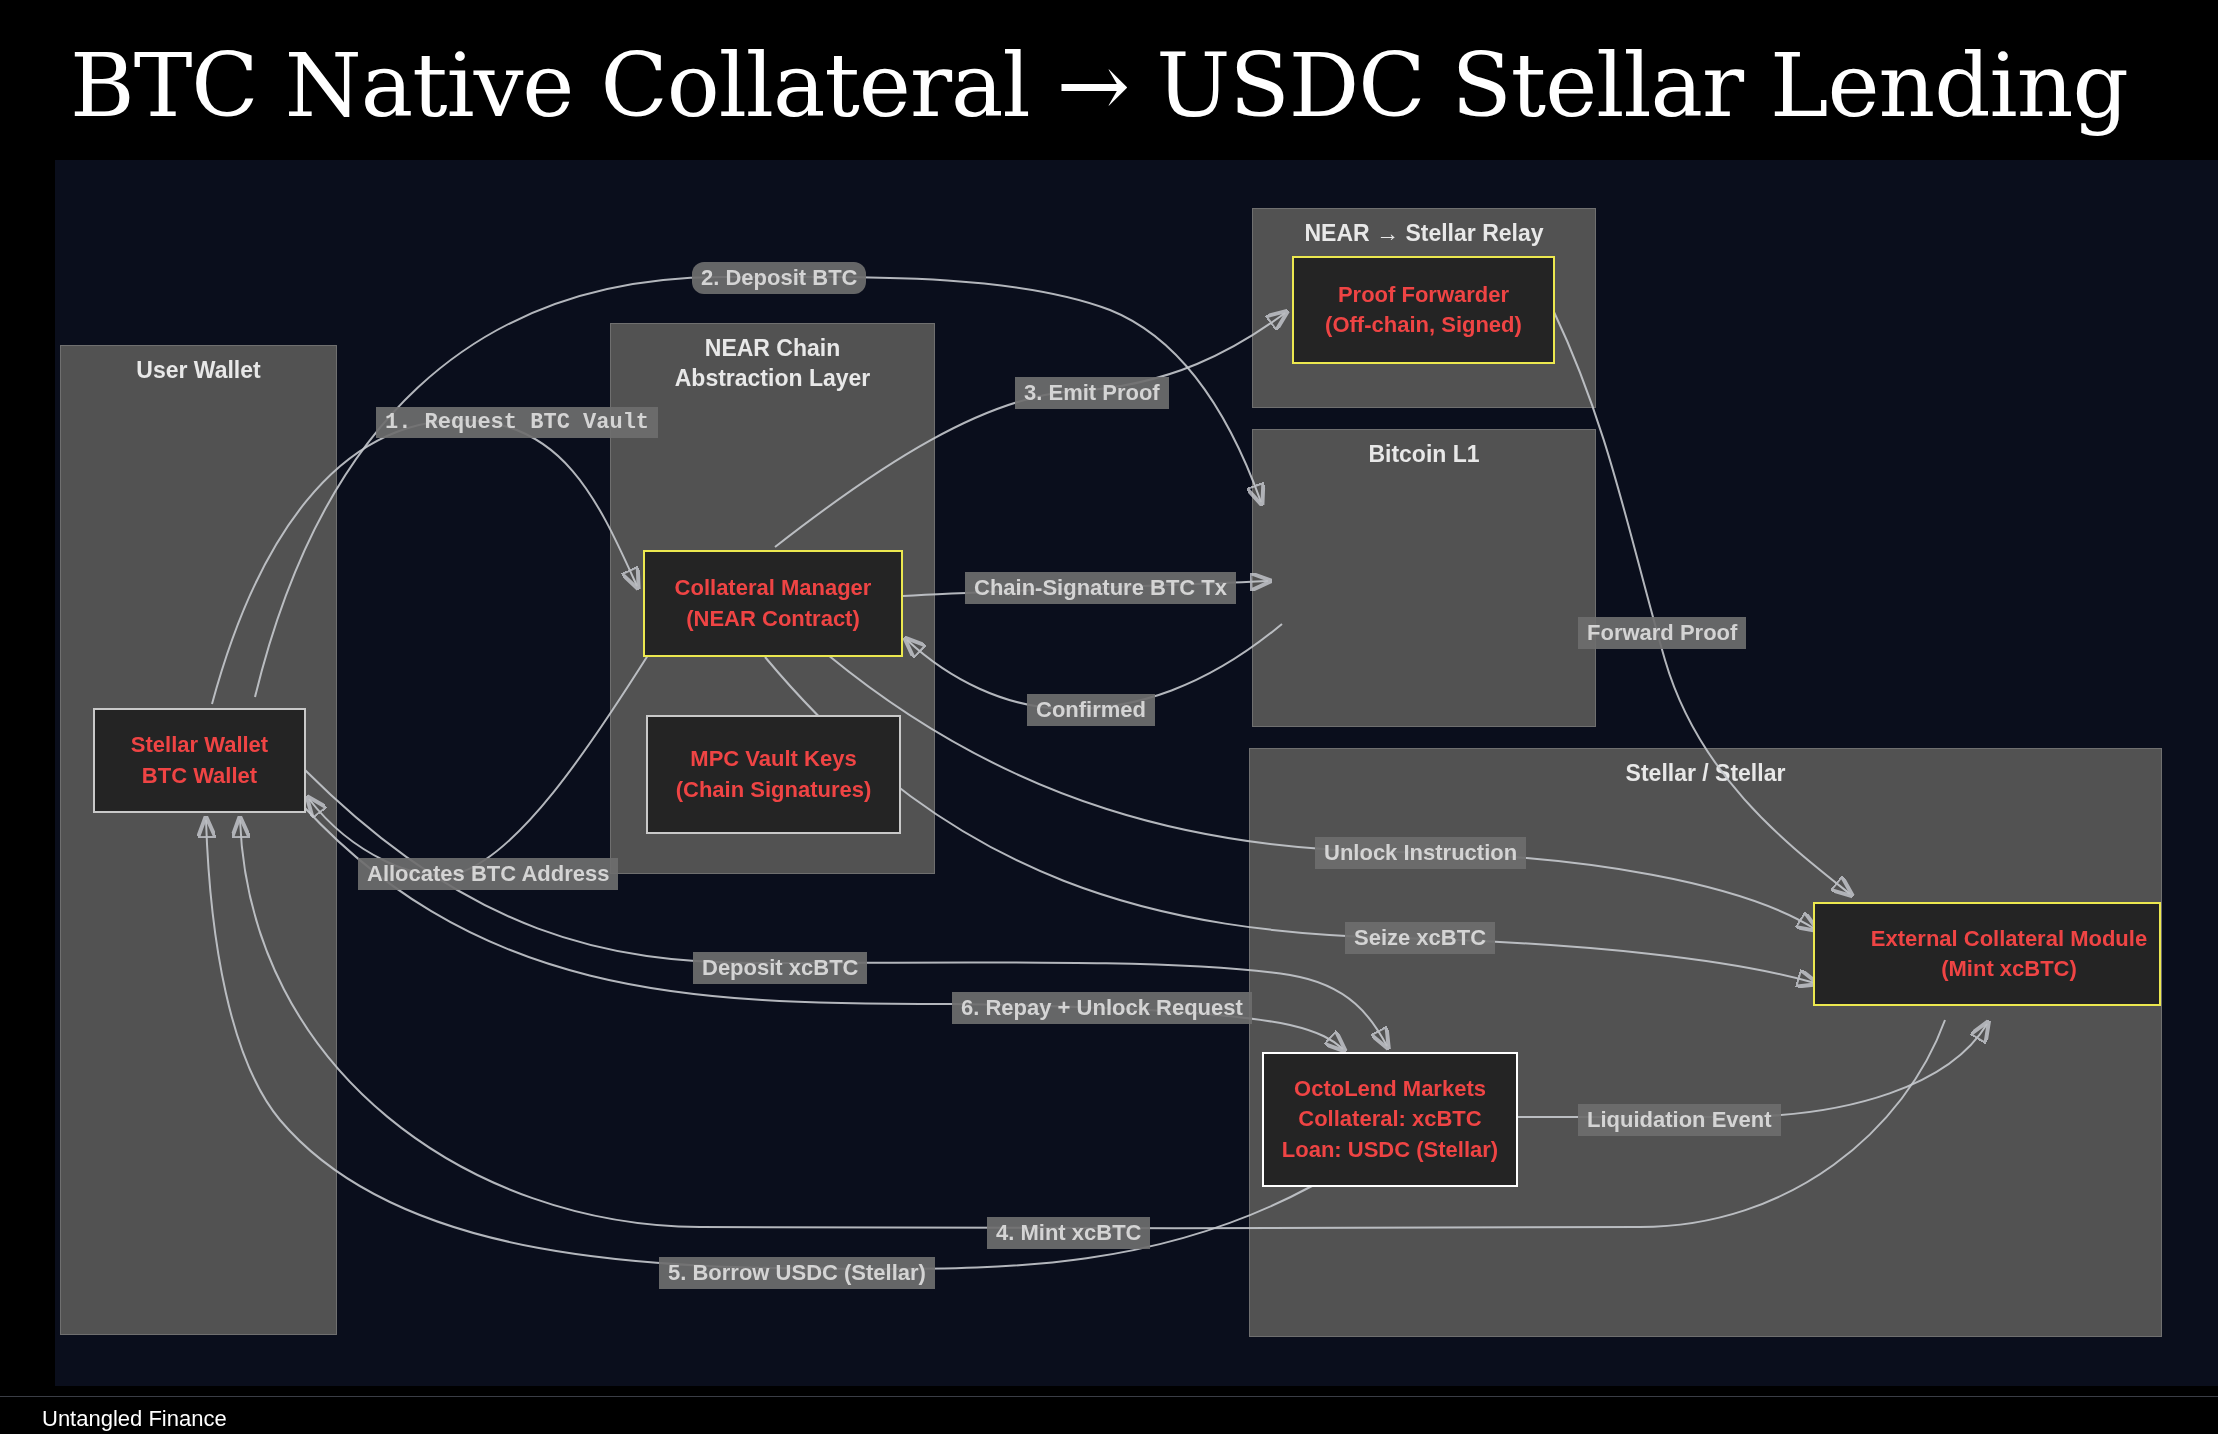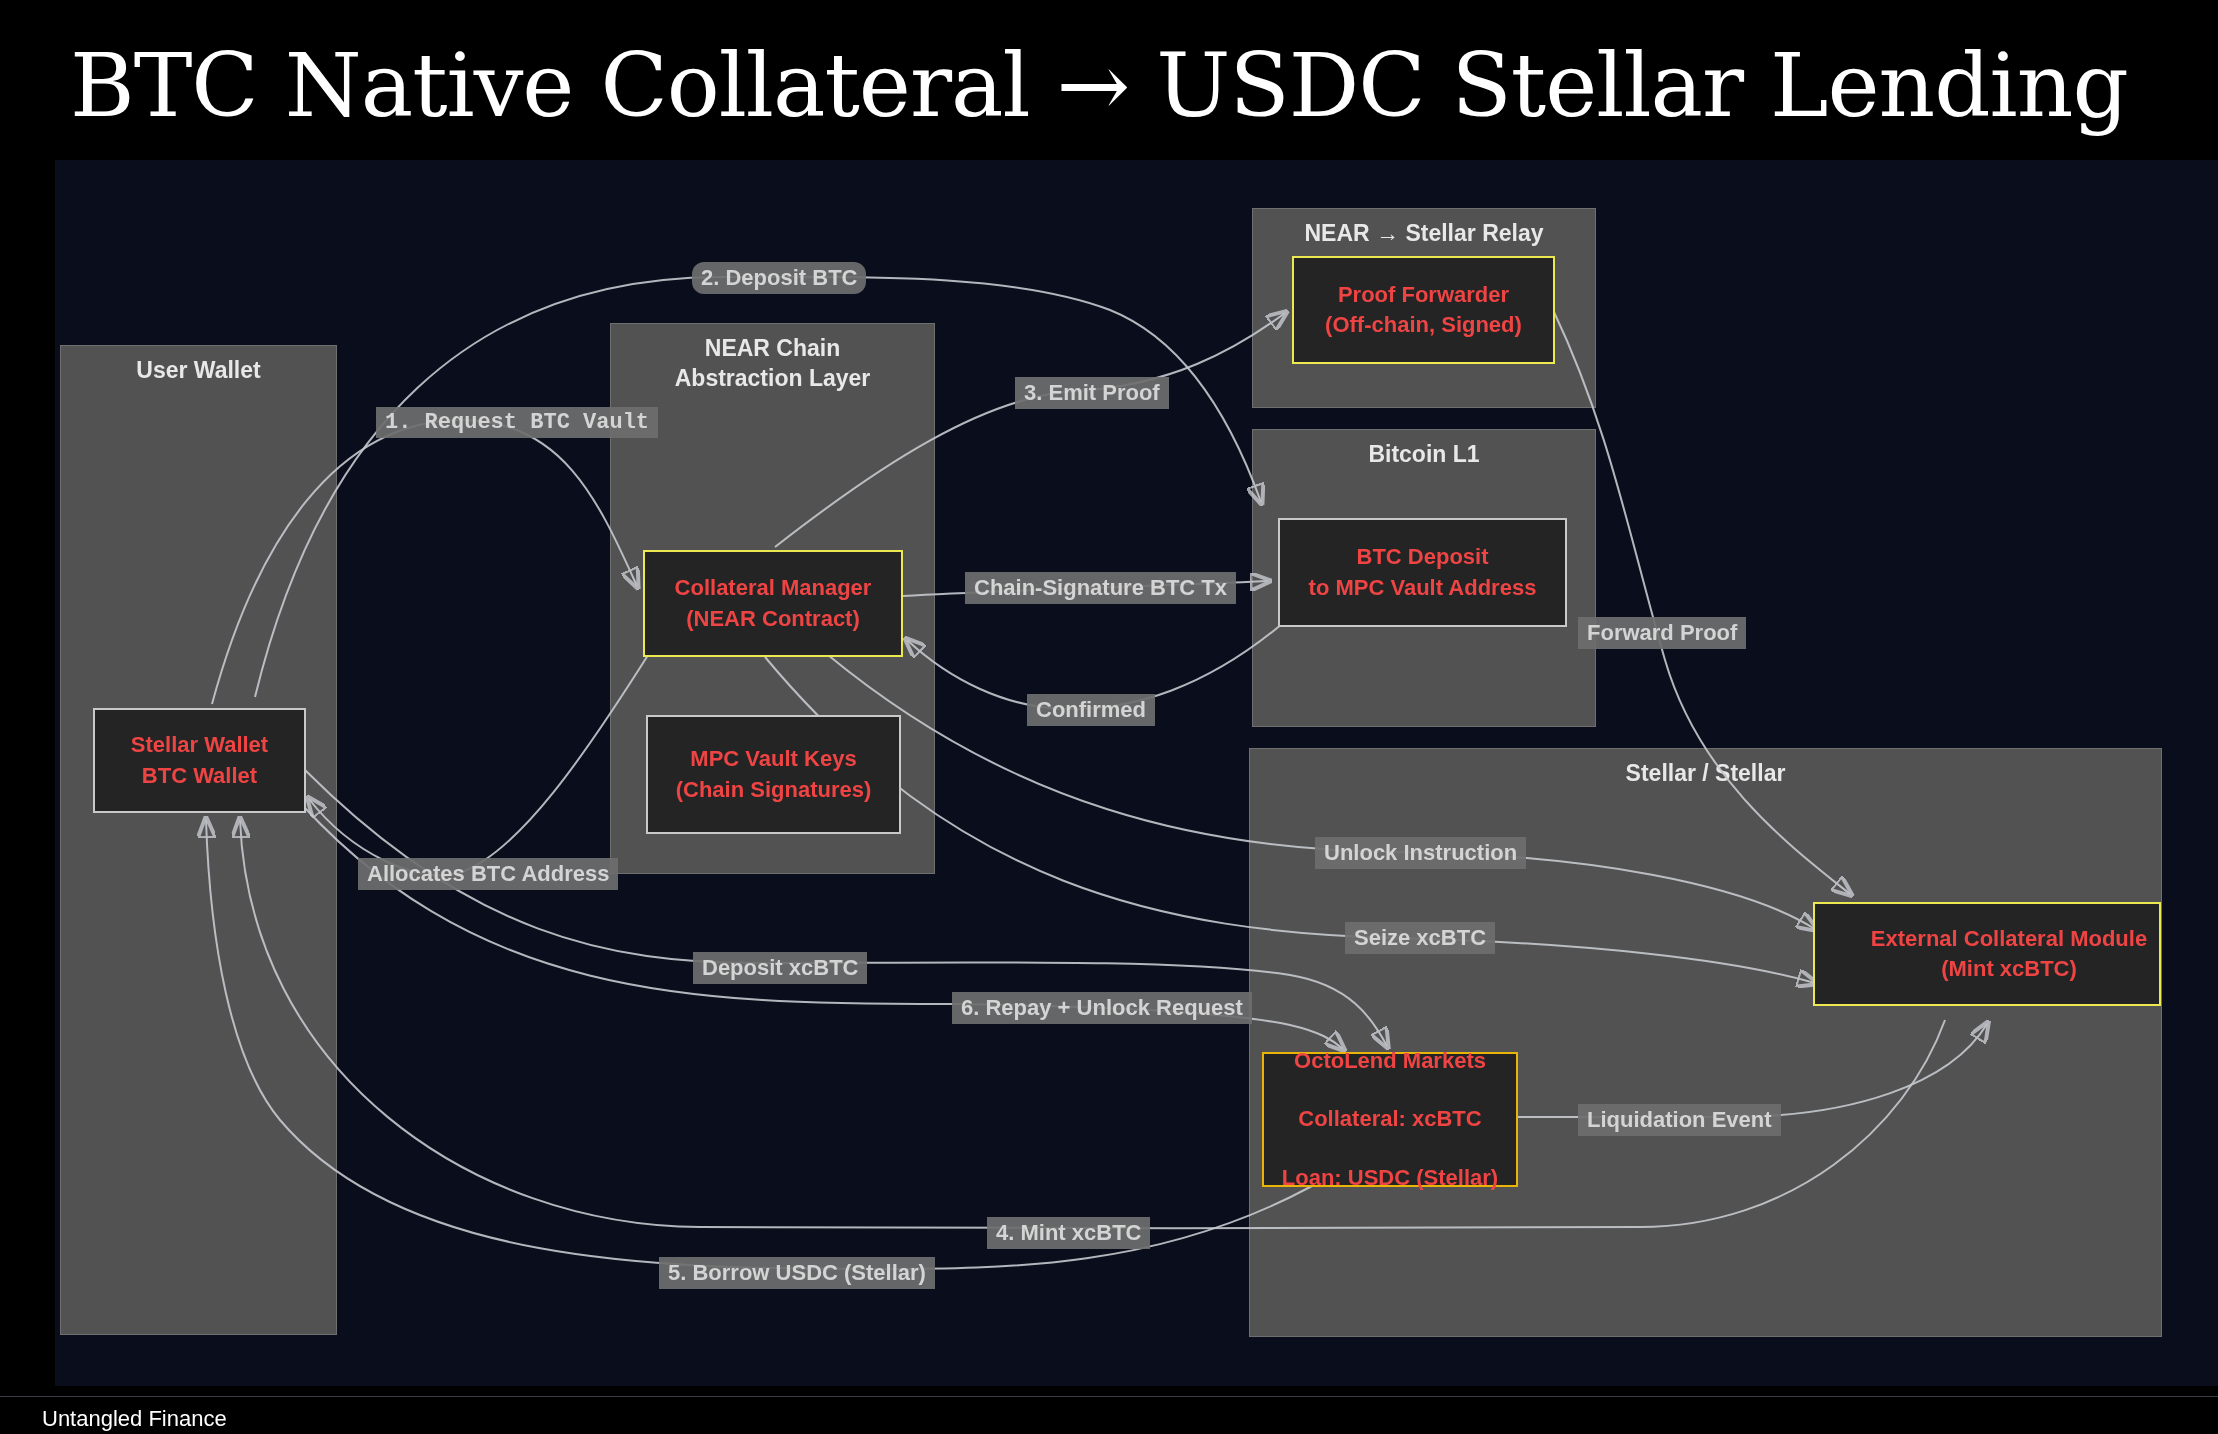--- a/index.html
+++ b/index.html
@@ -9,21 +9,21 @@
          font-size:88px;font-weight:400;color:#ffffff;white-space:nowrap;letter-spacing:-1px;}
   .canvas{position:absolute;left:55px;top:160px;width:2163px;height:1226px;background:#0a0e1c;}
   .container-box{position:absolute;background:#525252;border:1px solid #6f6f6f;}
   .container-title{position:absolute;top:10px;left:0;right:0;text-align:center;
                    color:#e8e8e8;font-size:23px;font-weight:700;line-height:1.3;}
   .node{position:absolute;background:#242424;display:flex;flex-direction:column;
         align-items:center;justify-content:center;text-align:center;
         color:#ef4444;font-size:22px;font-weight:700;line-height:1.38;}
   .b-gray{border:2px solid #c9c9c9;}
   .b-yellow{border:2px solid #ece84f;}
-  .b-green{border:2px solid #eab308;gap:28px;}
+  .b-green{border:2px solid #ffffff;}
   .chip{position:absolute;background:rgba(110,110,110,0.92);color:#d4d4d4;
         font-size:22px;font-weight:700;padding:3px 9px;white-space:nowrap;}
   svg.edges{position:absolute;left:0;top:0;width:2218px;height:1434px;pointer-events:none;}
   svg.edges path{fill:none;stroke:#c6c9ce;stroke-width:2;opacity:0.9;}
   .footer-line{position:absolute;left:0;top:1396px;width:2218px;height:1px;background:#3a3d45;}
   .footer{position:absolute;left:42px;top:1406px;color:#ffffff;font-size:22px;font-weight:400;}
   
   #c-user{left:60px;top:345px;width:275px;height:988px;}
   #c-near{left:610px;top:323px;width:323px;height:549px;}
   #c-relay{left:1252px;top:208px;width:342px;height:198px;}
@@ -102,24 +102,20 @@
     <div>(NEAR Contract)</div>
   </div>
   <div class="node b-gray" id="n-mpc">
     <div>MPC Vault Keys</div>
     <div>(Chain Signatures)</div>
   </div>
   <div class="node b-yellow" id="n-pf">
     <div>Proof Forwarder</div>
     <div>(Off-chain, Signed)</div>
   </div>
-  <div class="node b-gray" id="n-bd">
-    <div>BTC Deposit</div>
-    <div>to MPC Vault Address</div>
-  </div>
   <div class="node b-yellow" id="n-ecm">
     <div>External Collateral Module</div>
     <div>(Mint xcBTC)</div>
   </div>
   <div class="node b-green" id="n-ol">
     <div>OctoLend Markets</div>
     <div>Collateral: xcBTC</div>
     <div>Loan: USDC (Stellar)</div>
   </div>
 

